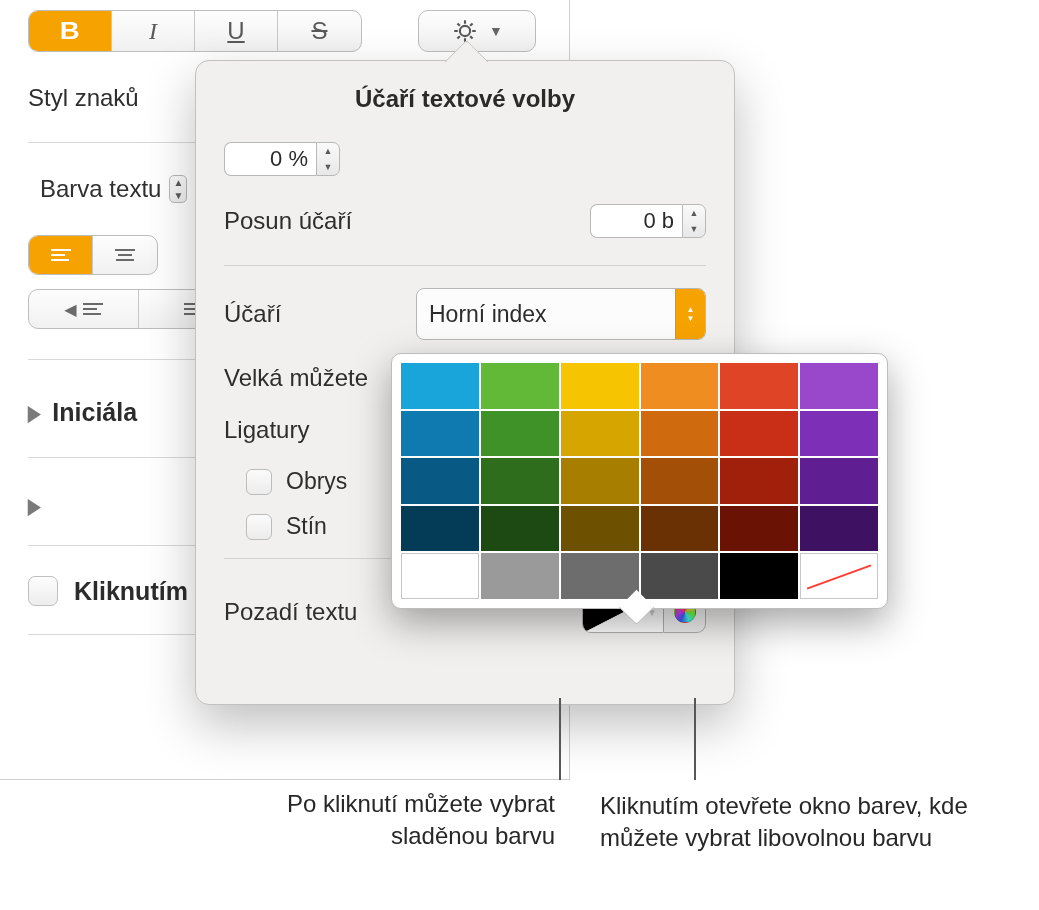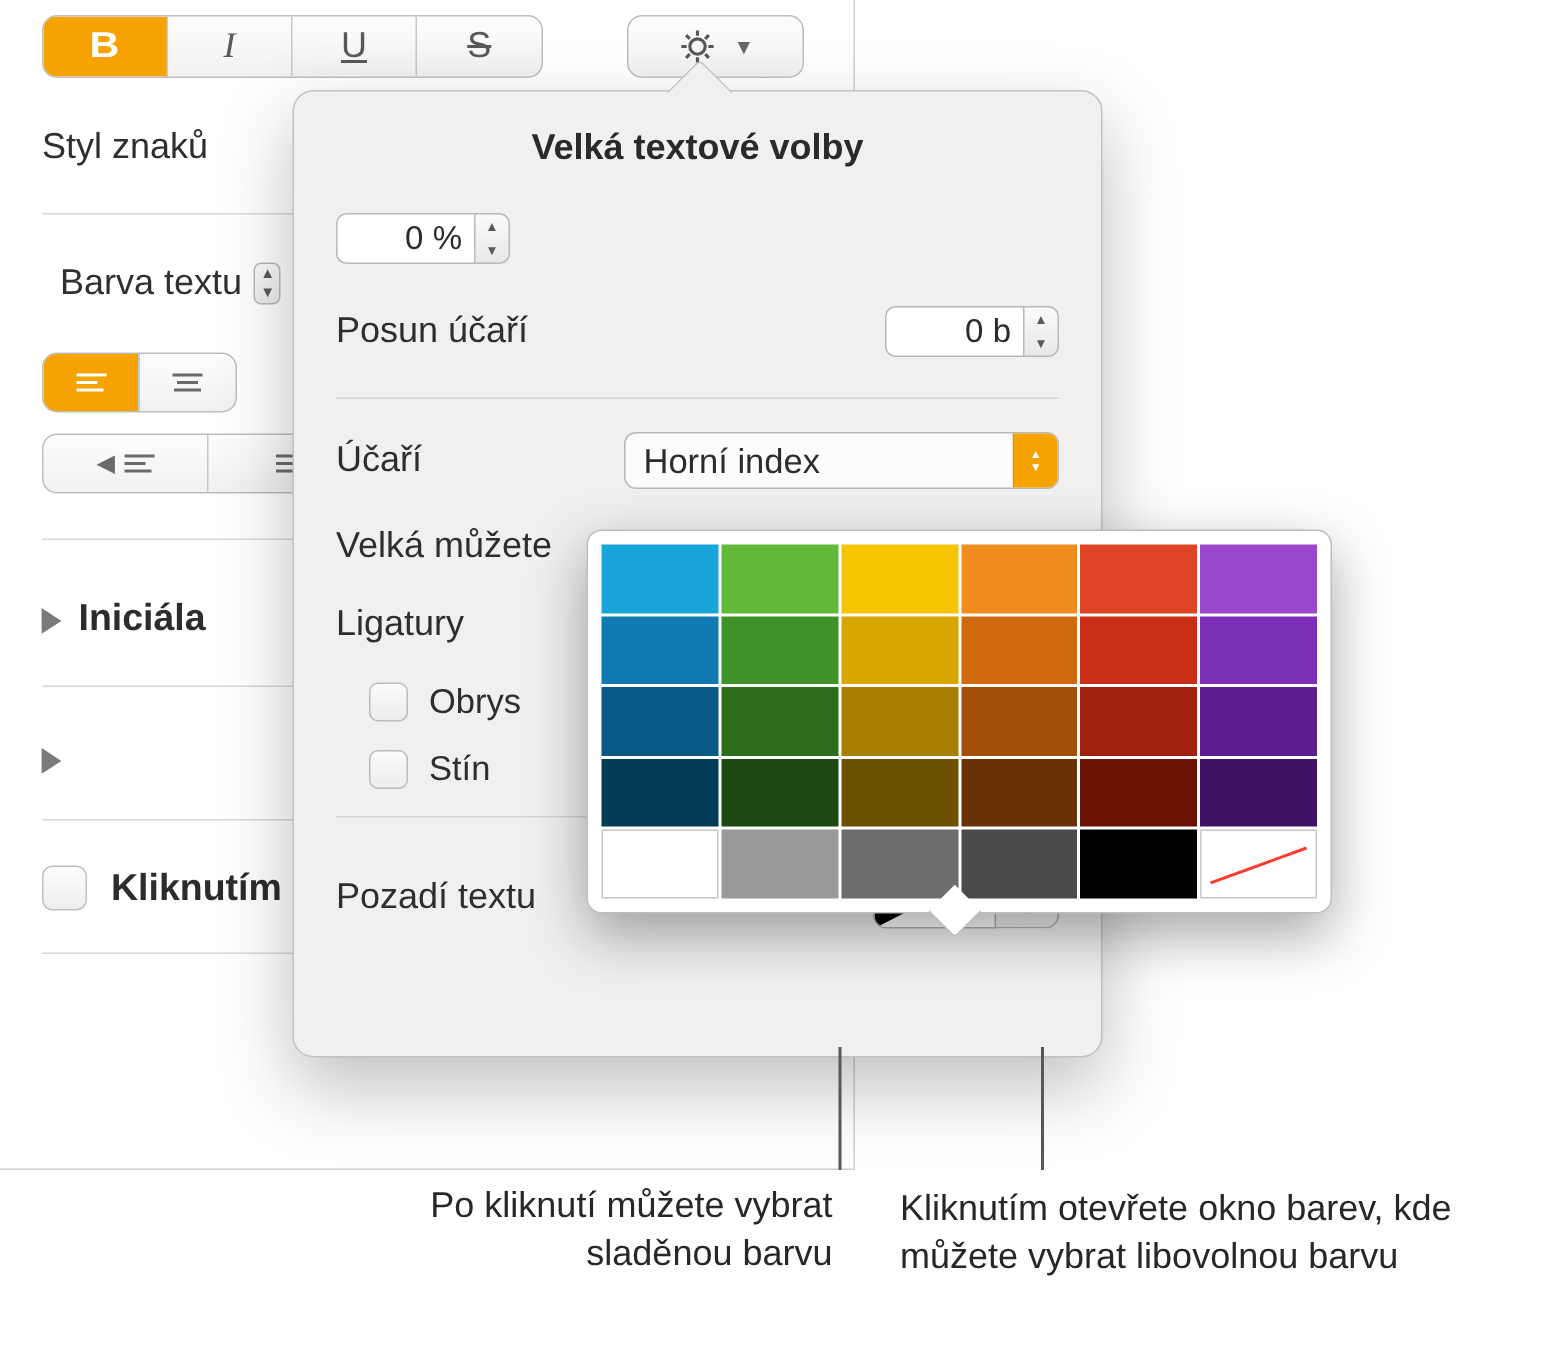--- a/index.html
+++ b/index.html
@@ -239,21 +239,21 @@
 
   .p-sep{border:none;border-top:1px solid #d6d4d2;margin:8px 0 22px 0;}
 
   .p-select{
     display:flex;align-items:center;justify-content:space-between;
     margin-bottom:24px;
     font-size:24px;color:#2e2e2e;
   }
   .select-ctrl{
     position:relative;
-    width:290px;height:38px;
+    width:290px;height:52px;
     border:1px solid #b8b8b8;border-radius:8px;
     background:#fcfcfc;
     display:flex;align-items:center;
     padding:0 12px;
     font-size:23px;color:#2c2c2c;
   }
   .select-ctrl .cap{
     position:absolute;right:0;top:0;bottom:0;width:30px;
     background:#f6a200;border-left:1px solid #e59500;
     border-radius:0 7px 7px 0;
@@ -462,21 +462,21 @@
 
   <div class="checkbox-row">
     <div class="chk"></div>
     <span>Kliknutím</span>
   </div>
 
   <hr class="sep" style="margin-top:28px;">
 </div>
 
 <div class="popover">
-  <div class="popover-title">Velká textové volby</div>
+  <div class="popover-title">Účaří textové volby</div>
 
   <div class="p-row">
     <div class="stepper">
       <input readonly="" value="0 %" style="">
       <div class="arrows">
           <span>▲</span>
           <span>▼</span>
         </div>
     </div>
   </div>

